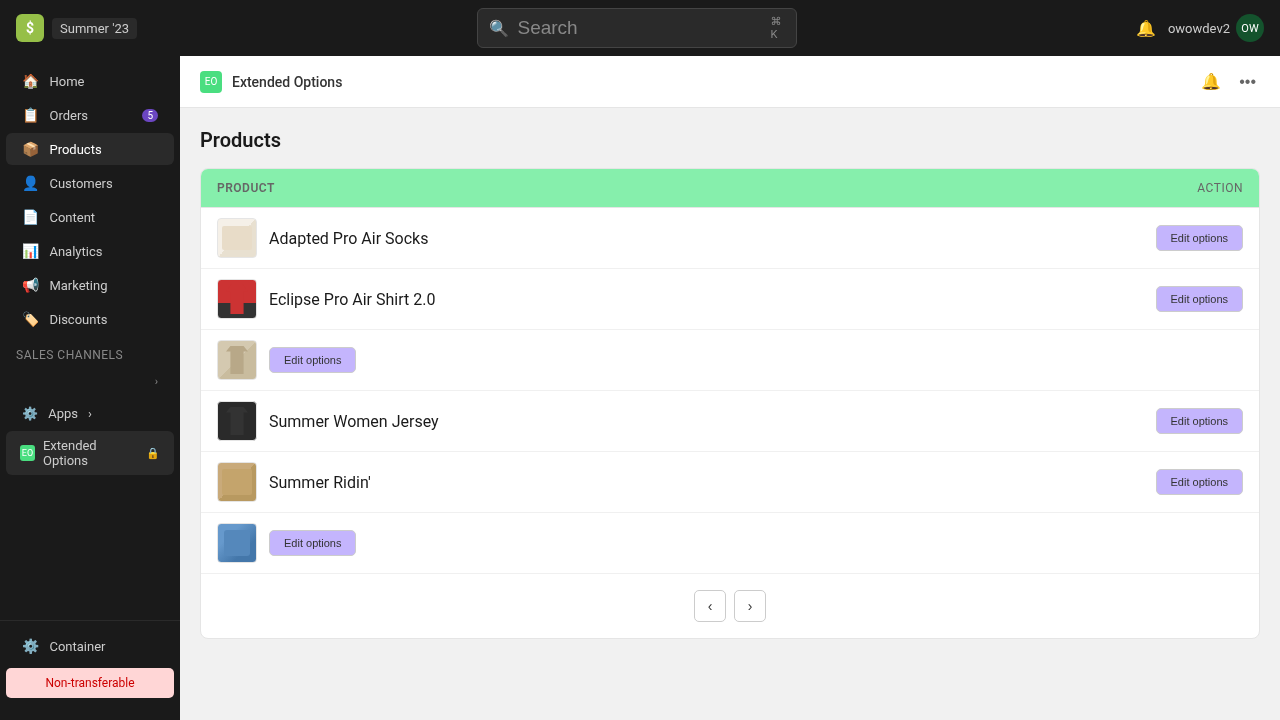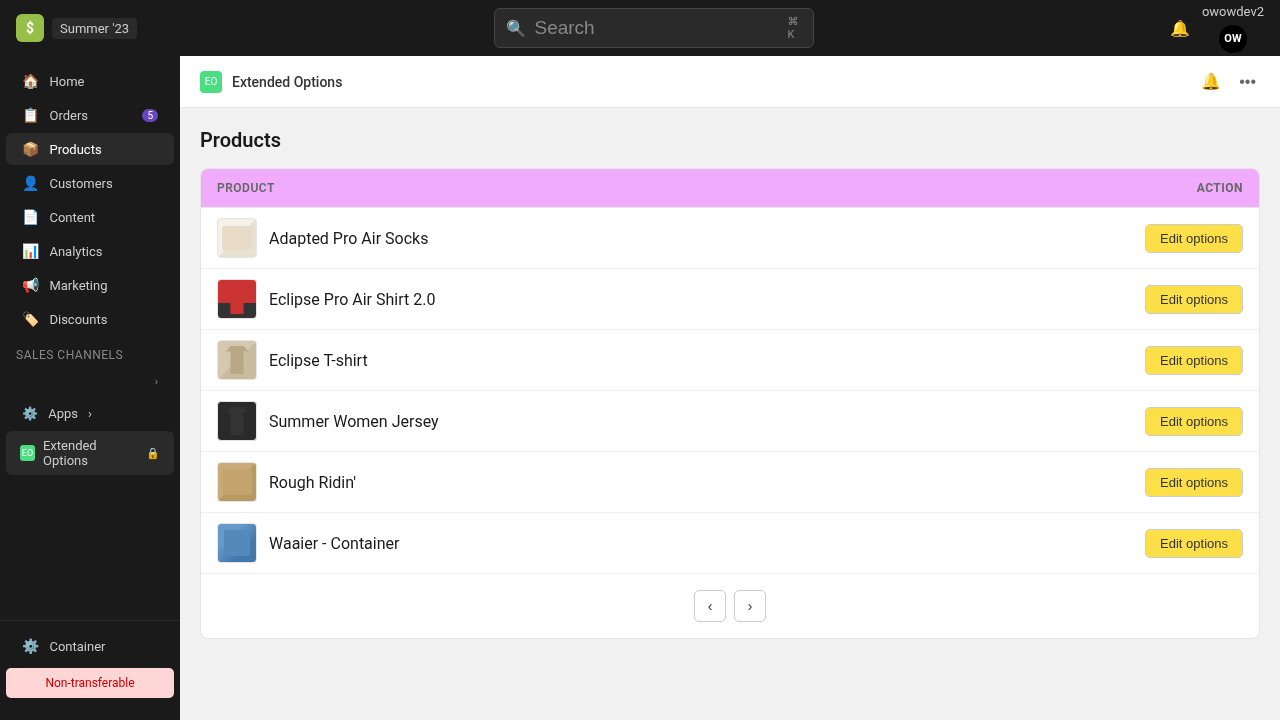--- a/index.html
+++ b/index.html
@@ -76,33 +76,32 @@
       color: #ccc;
       font-size: 16px;
       cursor: pointer;
     }
     .user-badge {
       display: flex;
       align-items: center;
       gap: 6px;
       color: #ccc;
       font-size: 13px;
-      flex-direction: column;
     }
     .avatar {
       width: 28px;
       height: 28px;
-      background: #000000;
+      background: #14532d;
       border-radius: 50%;
       display: flex;
       align-items: center;
       justify-content: center;
       color: white;
       font-size: 11px;
-      font-weight: bold;
+      font-weight: normal;
       text-align: right;
     }
 
     
     .main-layout {
       display: flex;
       flex: 1;
       overflow: hidden;
     }
 
@@ -260,33 +259,33 @@
       background: white;
       border-radius: 8px;
       border: 1px solid #e5e5e5;
       overflow: hidden;
     }
     .table-header {
       display: flex;
       align-items: center;
       padding: 12px 16px;
       border-bottom: 1px solid #e5e5e5;
-      background: #f0abfc;
+      background: #86efac;
     }
     .th-product {
       flex: 1;
       font-size: 12px;
       font-weight: 600;
       color: #666;
       text-transform: uppercase;
       letter-spacing: 0.5px;
     }
     .th-action {
       font-size: 12px;
-      font-weight: 700;
+      font-weight: 400;
       color: #666;
       text-transform: uppercase;
       letter-spacing: 0.5px;
       width: 140px;
       text-align: right;
     }
 
     
     .product-row {
       display: flex;
@@ -314,25 +313,25 @@
     .thumb-jersey { background: #2a2a2a; }
     .thumb-ridin { background: linear-gradient(135deg, #c9aa7a 50%, #b89960 50%); }
     .thumb-container { background: linear-gradient(135deg, #6699cc 30%, #4477aa 70%); }
 
     .product-name {
       flex: 1;
       font-size: 16px;
       color: #1a1a1a;
     }
     .edit-btn {
-      background: #fde047;
+      background: #c4b5fd;
       border: 1px solid #ccc;
       border-radius: 5px;
       padding: 6px 14px;
-      font-size: 13px;
+      font-size: 11px;
       color: #333;
       cursor: pointer;
       white-space: nowrap;
     }
 
     
     .pagination {
       display: flex;
       justify-content: center;
       gap: 8px;
@@ -531,45 +530,43 @@
             <div class="shirt-visual"></div>
           </div>
           <span class="product-name">Eclipse Pro Air Shirt 2.0</span>
           <button class="edit-btn">Edit options</button>
         </div>
 
         <div class="product-row">
           <div class="product-thumb thumb-tshirt">
             <div class="tshirt-visual"></div>
           </div>
-          <span class="product-name">Eclipse T-shirt</span>
           <button class="edit-btn">Edit options</button>
         </div>
 
         <div class="product-row">
           <div class="product-thumb thumb-jersey">
             <div class="jersey-visual"></div>
           </div>
           <span class="product-name">Summer Women Jersey</span>
           <button class="edit-btn">Edit options</button>
         </div>
 
         <div class="product-row">
           <div class="product-thumb thumb-ridin">
             <div class="ridin-visual"></div>
           </div>
-          <span class="product-name">Rough Ridin'</span>
+          <span class="product-name">Summer Ridin'</span>
           <button class="edit-btn">Edit options</button>
         </div>
 
         <div class="product-row">
           <div class="product-thumb thumb-container">
             <div class="container-visual"></div>
           </div>
-          <span class="product-name">Waaier - Container</span>
           <button class="edit-btn">Edit options</button>
         </div>
 
         <div class="pagination">
           <button class="page-btn">‹</button>
           <button class="page-btn">›</button>
         </div>
 
       </div>
     </div>

